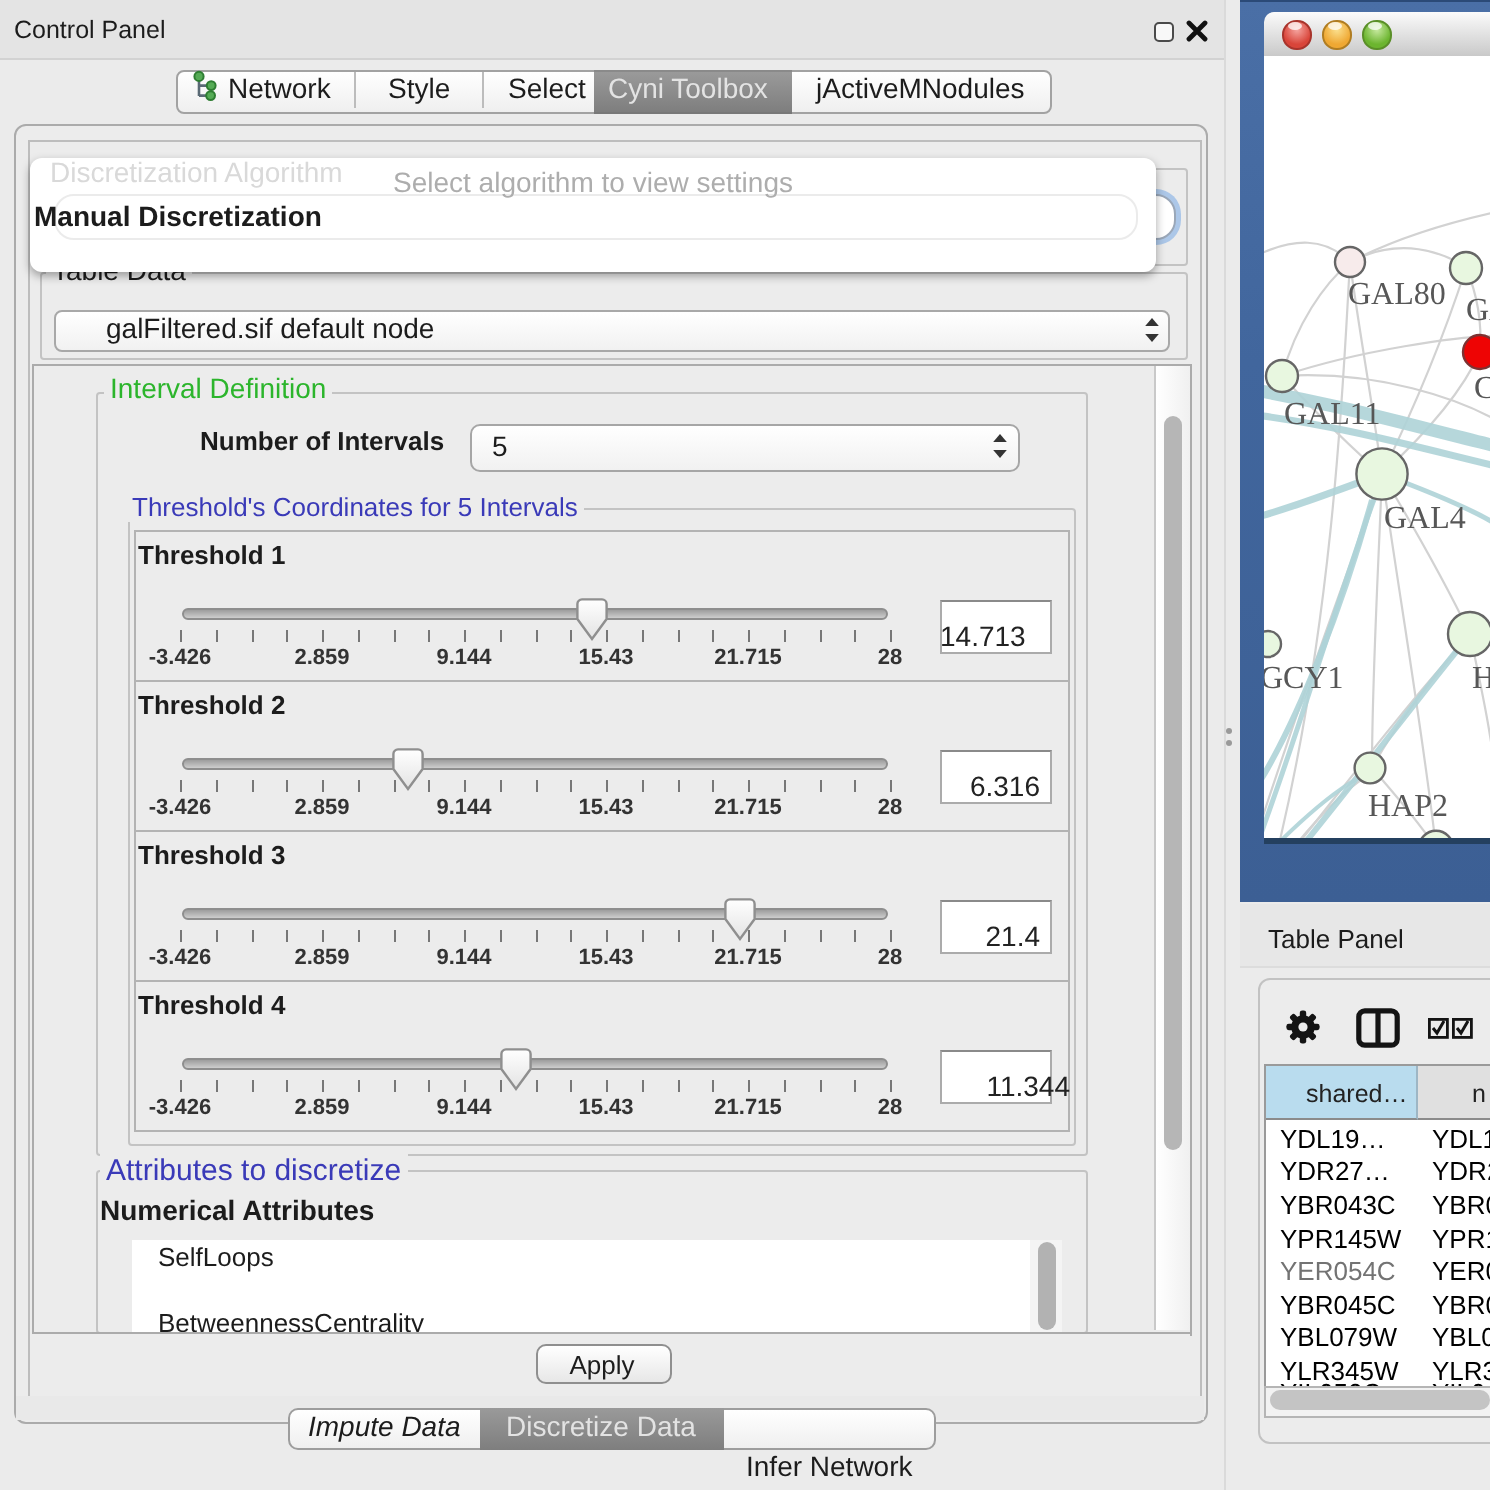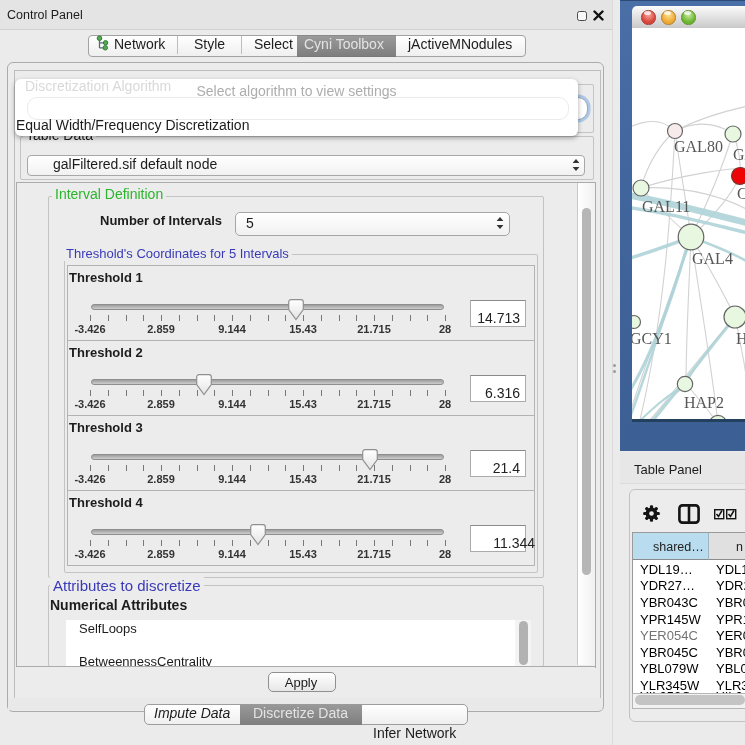--- a/index.html
+++ b/index.html
@@ -114,21 +114,21 @@
       <svg class="abs" style="left:288px;top:299px;" width="16" height="22" viewBox="0 0 16 22">
         <defs>
           <linearGradient id="thg0" x1="0" y1="0" x2="0" y2="1">
             <stop offset="0" stop-color="#ffffff"></stop>
             <stop offset="1" stop-color="#e3e3e3"></stop>
           </linearGradient>
         </defs>
         <path d="M3,0.7 h10 a2.3,2.3 0 0 1 2.3,2.3 v7.5 L8,20.5 L0.7,10.5 v-7.5 a2.3,2.3 0 0 1 2.3,-2.3 z" fill="url(#thg0)" stroke="#8f8f8f" stroke-width="1.2"></path>
       </svg>
       <div class="abs" style="left:470px;top:300px;width:54px;height:25px;border:1px solid #ababab;border-top:1px solid #8a8a8a;background:#fff;"></div>
-      <div class="abs" style="left:470px;top:309.5px;width:50px;text-align:right;font-size:14px;color:#222;">14.713</div>
+      <div class="abs" style="left:470px;top:309.5px;width:50px;text-align:left;font-size:14px;color:#222;">14.713</div>
       <div class="abs" style="left:67px;top:340px;width:466px;height:74px;border:1px solid #b3b3b3;"></div>
       <div class="abs f13 bold" style="left:69px;top:345px;">Threshold 2</div>
       <div class="abs" style="left:91px;top:379px;width:351px;height:4px;border:1px solid #8e8e8e;border-radius:3px;background:linear-gradient(#9d9d9d,#cdcdcd);"></div>
       <div class="abs" style="left:90.0px;top:390px;width:1px;height:6px;background:#777;"></div>
       <div class="abs" style="left:107.8px;top:390px;width:1px;height:6px;background:#777;"></div>
       <div class="abs" style="left:125.5px;top:390px;width:1px;height:6px;background:#777;"></div>
       <div class="abs" style="left:143.3px;top:390px;width:1px;height:6px;background:#777;"></div>
       <div class="abs" style="left:161.0px;top:390px;width:1px;height:6px;background:#777;"></div>
       <div class="abs" style="left:178.8px;top:390px;width:1px;height:6px;background:#777;"></div>
       <div class="abs" style="left:196.5px;top:390px;width:1px;height:6px;background:#777;"></div>
@@ -268,21 +268,21 @@
   <div class="abs" id="bottabs" style="left:144px;top:704px;width:322px;height:19px;border:1px solid #9d9d9d;border-radius:5px;background:linear-gradient(#ffffff,#efefef);"></div>
   <div class="abs" style="left:240px;top:704px;width:122px;height:21px;background:linear-gradient(#9a9a9a,#7e7e7e);"></div>
   <div class="abs t13" style="left:154px;top:705px;font-style:italic;">Impute Data</div>
   <div class="abs t13" style="left:253px;top:705px;color:#e3e3e3;">Discretize Data</div>
   <div class="abs t13" style="left:373px;top:705px;margin-top:20px;">Infer Network</div>
 
   <div class="abs" style="left:15px;top:79px;width:563px;height:57px;background:#ffffff;border-radius:6px;box-shadow:0 2px 5px rgba(0,0,0,0.35);"></div>
   <div class="abs t13" style="left:25px;top:78px;color:#d9d9d9;">Discretization Algorithm</div>
   <div class="abs" style="left:27px;top:97px;width:540px;height:21px;border:1px solid rgba(190,190,190,0.30);border-radius:10px;"></div>
   <div class="abs" style="left:15px;top:83px;width:563px;text-align:center;font-size:14px;color:#adadad;">Select algorithm to view settings</div>
-  <div class="abs t13" style="left:16px;top:116.5px;">Equal Width/Frequency Discretization</div>
+  <div class="abs t13 bold" style="left:17px;top:100px;">Manual Discretization</div>
 </div>
 
 <div class="abs" style="left:613px;top:364px;width:3px;height:3px;background:#9a9a9a;border-radius:50%;"></div>
 <div class="abs" style="left:613px;top:370px;width:3px;height:3px;background:#9a9a9a;border-radius:50%;"></div>
 
 <div class="abs" id="netframe" style="left:620px;top:0;width:125px;height:450px;background:linear-gradient(#4a6fa6,#41669d 40%,#3c5f94);border-top:1px solid #2b4a77;"></div>
 
 <div class="abs" style="left:632px;top:6px;width:113px;height:22px;border-radius:5px 0 0 0;background:linear-gradient(#fbfbfb,#c9c9c9);border-bottom:1px solid #909090;"></div>
 <div class="abs" style="left:641px;top:10px;width:12.5px;height:12.5px;border-radius:50%;background:radial-gradient(circle at 50% 30%,#f5a5a0,#d9453a 65%);border:0.8px solid #a8342c;"></div>
 <div class="abs" style="left:661px;top:10px;width:12.5px;height:12.5px;border-radius:50%;background:radial-gradient(circle at 50% 30%,#fbe08e,#efa833 65%);border:0.8px solid #b07d22;"></div>

